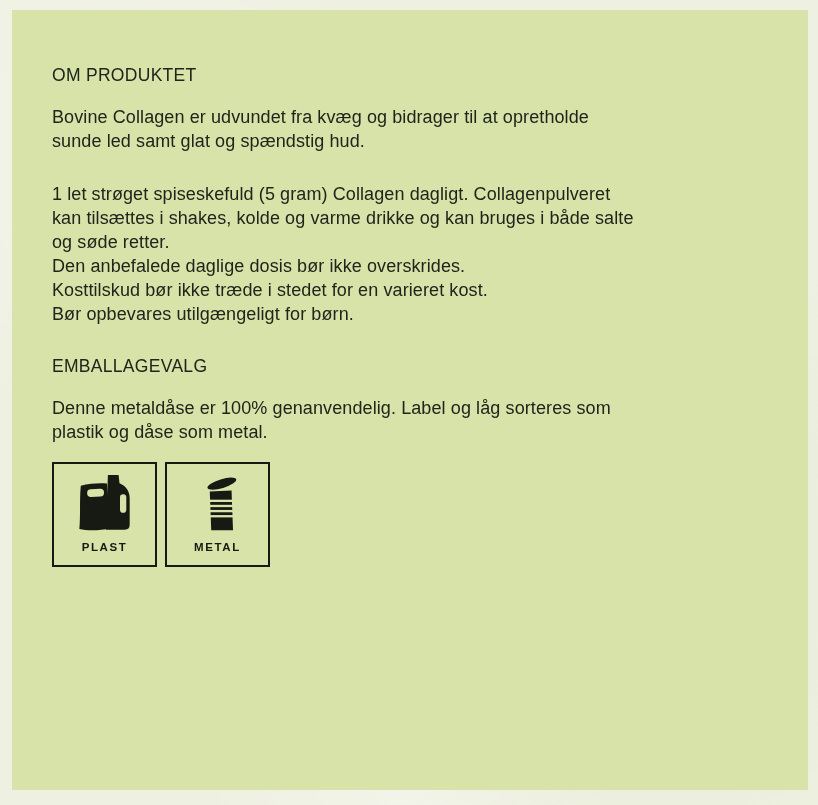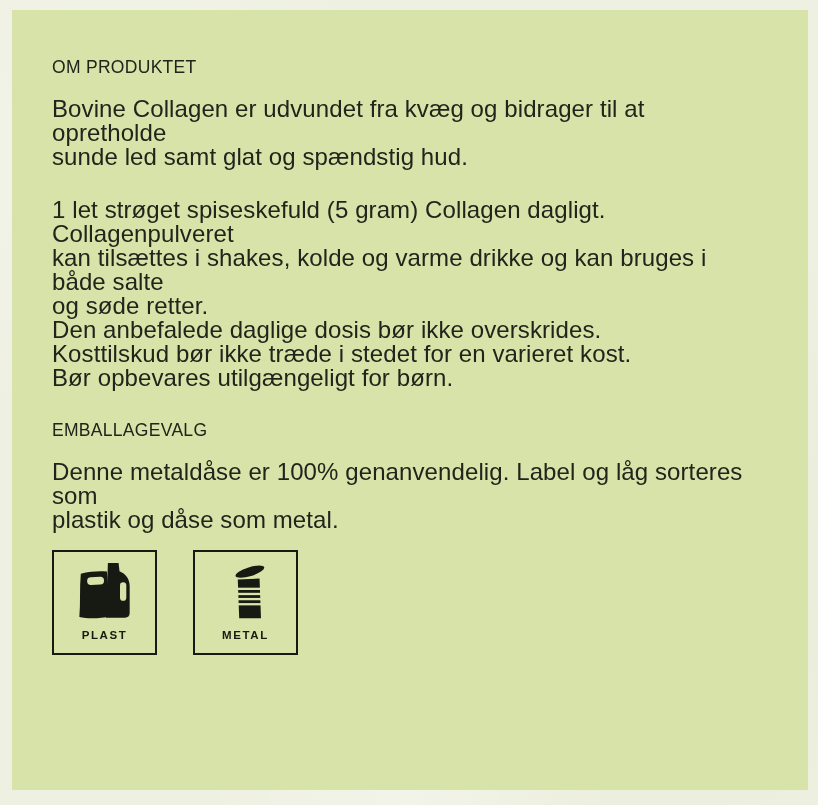--- a/index.html
+++ b/index.html
@@ -25,33 +25,33 @@
   }
   .section-heading {
     font-size: 17.5px;
     font-weight: 400;
     letter-spacing: 0.3px;
     line-height: 22px;
     color: #20251c;
     margin: 0 0 19px 0;
   }
   .section { margin-top: 29px; }
-  .section:first-child { margin-top: 0; }
+  .section:first-child { margin-top: 8px; }
   .para {
-    font-size: 24px;
+    font-size: 18px;
     line-height: 24px;
     color: #20251c;
     white-space: pre-line;
     letter-spacing: 0.1px;
   }
   .para + .para { margin-top: 25px; }
   .icons-row {
     margin-top: 18px;
     display: flex;
-    gap: 36px;
+    gap: 8px;
   }
   .icon-box {
     width: 105px;
     height: 105px;
     border: 2.5px solid #171a12;
     display: flex;
     flex-direction: column;
     align-items: center;
     justify-content: flex-start;
     padding-top: 11px;

